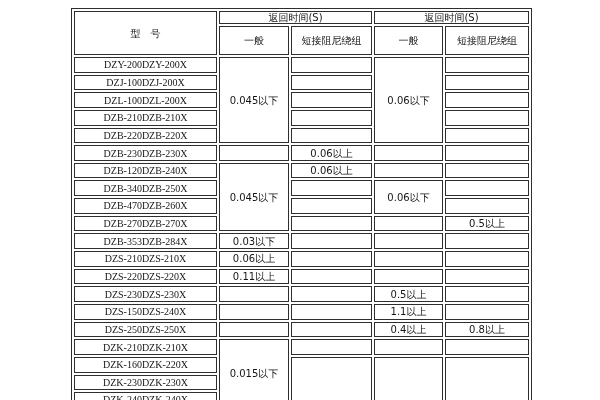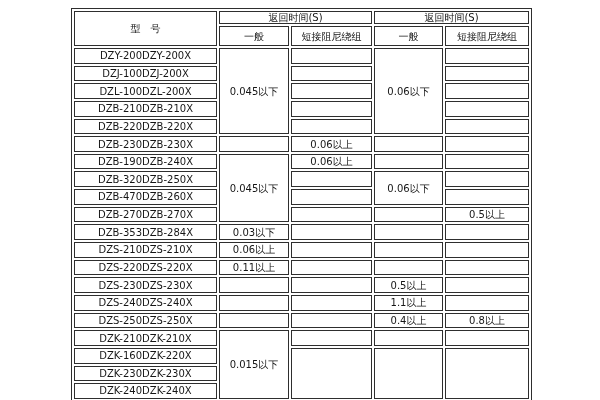--- a/index.html
+++ b/index.html
@@ -24,25 +24,25 @@
     text-align:center;
     vertical-align:middle;
     font-size:10px;
     font-weight:normal;
     line-height:1.1;
     background:#ffffff;
     overflow:hidden;
     white-space:nowrap;
   }
   tr.hrow1 { height:13px; }
-  tr.hrow2 { height:20px; }
+  tr.hrow2 { height:29px; }
   tr.drow  { height:15.65px; }
   .mpair {
     display:flex; justify-content:center; align-items:center;
-    width:100%; height:100%;
+    width:100%; height:100%;font-family:Liberation Serif, serif;
   }
   col.c-model { width:143px; }
   col.c-ag { width:70px; }
   col.c-ad { width:81px; }
   col.c-rg { width:69px; }
   col.c-rd { width:84px; }
 </style>
 </head>
 <body>
 
@@ -135,34 +135,34 @@
           </td>
     <td></td>
     <td>0.06以上</td>
     <td></td>
     <td></td>
   </tr>
 
   <tr class="drow">
     <td>
             <div class="mpair">
-              <span>DZB-190</span>
+              <span>DZB-120</span>
               <span>DZB-240X</span>
             </div>
           </td>
     <td rowspan="4">0.045以下</td>
     <td>0.06以上</td>
     <td></td>
     <td></td>
   </tr>
 
   <tr class="drow">
     <td>
             <div class="mpair">
-              <span>DZB-320</span>
+              <span>DZB-340</span>
               <span>DZB-250X</span>
             </div>
           </td>
     <td></td>
     <td rowspan="2">0.06以下</td>
     <td></td>
   </tr>
 
   <tr class="drow">
     <td>
@@ -235,21 +235,21 @@
           </td>
     <td></td>
     <td></td>
     <td>0.5以上</td>
     <td></td>
   </tr>
 
   <tr class="drow">
     <td>
             <div class="mpair">
-              <span>DZS-240</span>
+              <span>DZS-150</span>
               <span>DZS-240X</span>
             </div>
           </td>
     <td></td>
     <td></td>
     <td>1.1以上</td>
     <td></td>
   </tr>
 
   <tr class="drow">

